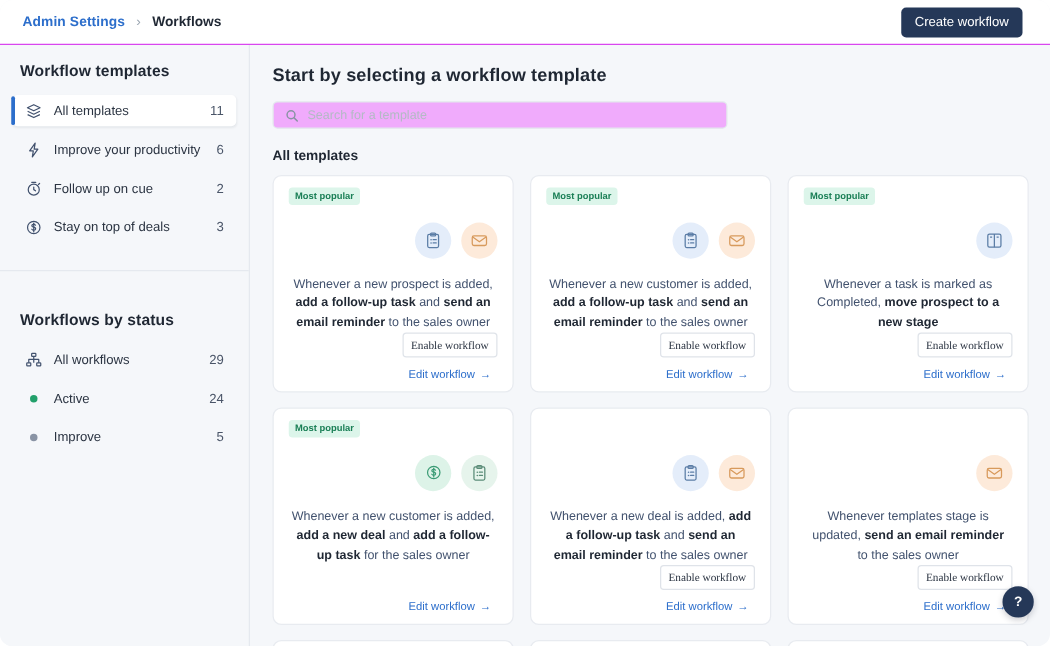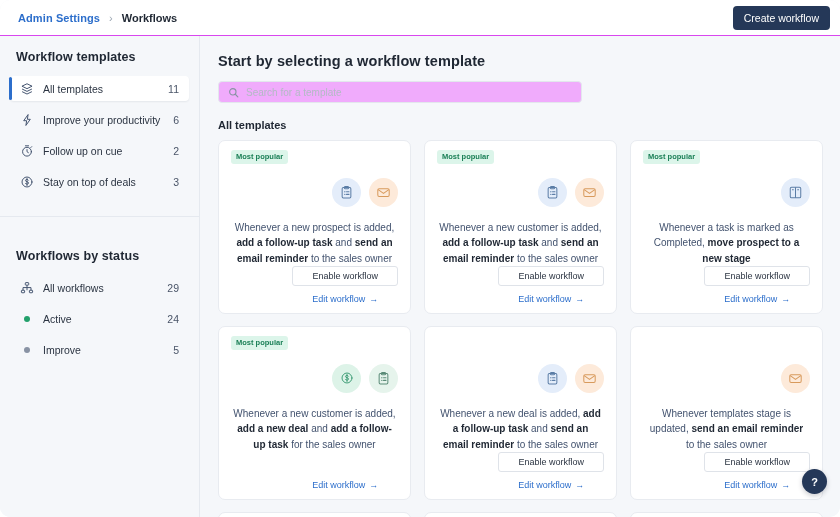--- a/index.html
+++ b/index.html
@@ -39,21 +39,21 @@
     color: #9aa5b1;
     margin: 0 9px;
   }
   .crumb-current {
     font-size: 11px;
     color: #1f2733;
     font-weight: 600;
   }
   .create-btn {
     position: absolute;
-    right: 10px; top: 6px;
+    right: 22px; top: 6px;
     background: #253858;
     color: #ffffff;
     font-size: 10.5px;
     font-weight: 500;
     border: none;
     border-radius: 4px;
     padding: 6px 11px;
     cursor: pointer;
     font-family: "Liberation Sans", sans-serif;
   }
@@ -235,23 +235,23 @@
     flex-direction: column;
     align-items: center;
     gap: 8px;
   }
   .enable-btn {
     background: #ffffff;
     border: 1px solid #dfe3e9;
     border-radius: 3px;
     font-size: 9px;
     color: #2b3442;
-    padding: 4px 19px;
-    cursor: pointer;
-    font-family: Liberation Sans, sans-serif;
+    padding: 4px 6px;
+    cursor: pointer;
+    font-family: Liberation Serif, serif;
   }
   .enable-btn.hidden { visibility: hidden; }
   .edit-link {
     font-size: 9px;
     color: #2c6ecb;
     cursor: pointer;
     display: flex;
     align-items: center;
     gap: 4px;
     margin-bottom: 1px;

